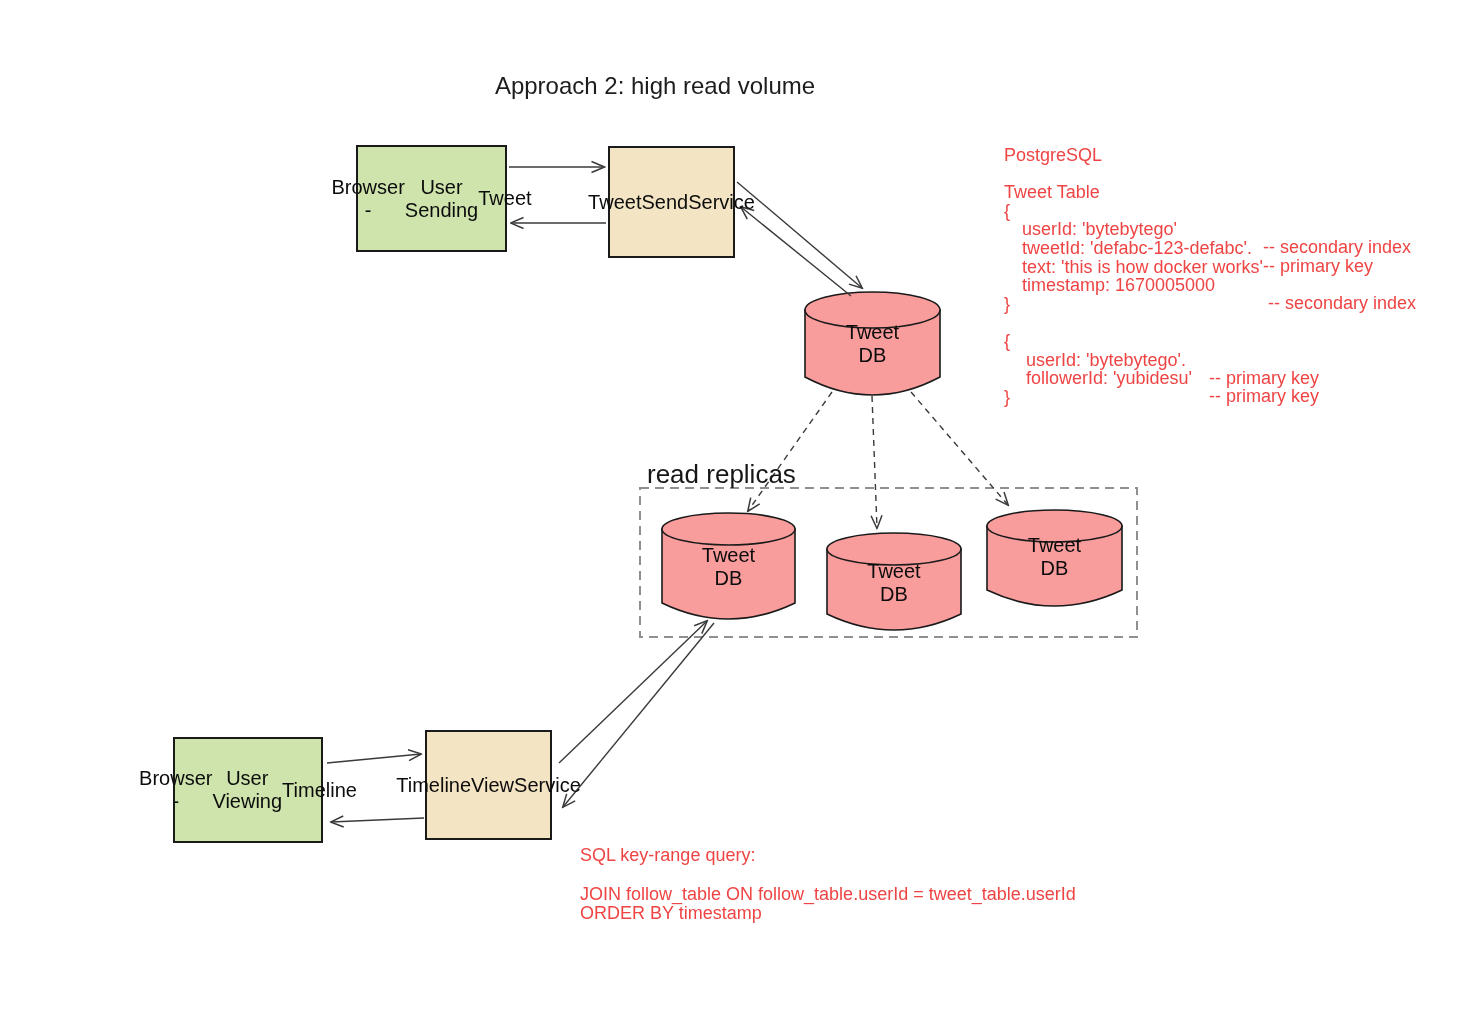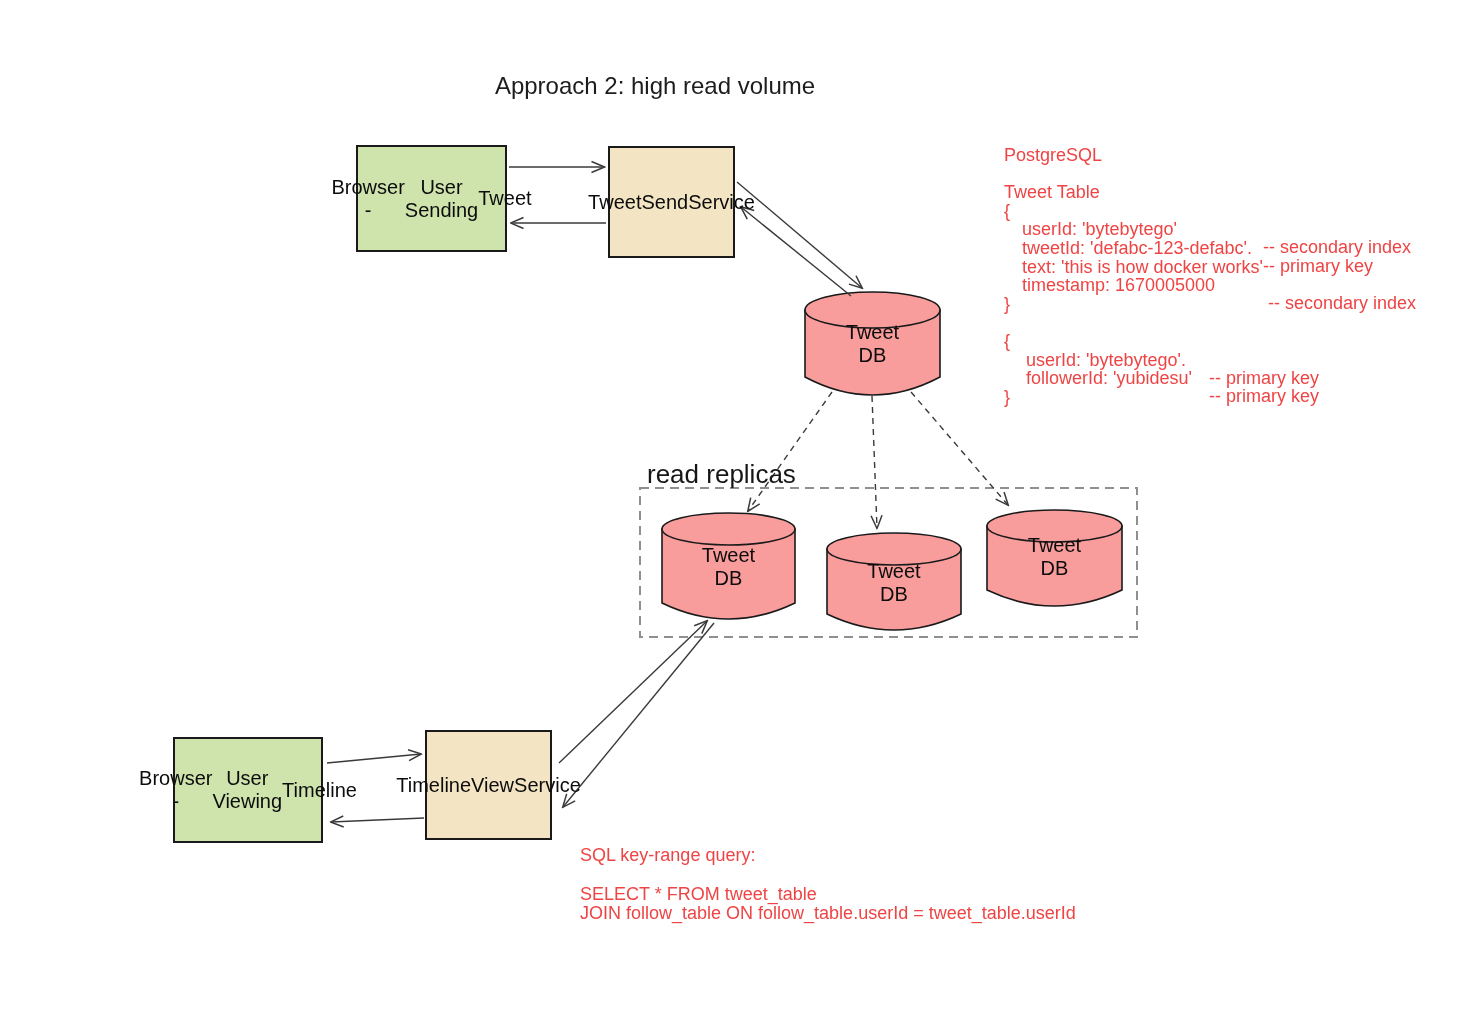--- a/index.html
+++ b/index.html
@@ -172,17 +172,17 @@
     <div class="ln f2">
       <span>followerId: 'yubidesu'</span>
       <span class="cmt cx2">-- primary key</span>
     </div>
     <div class="ln">}</div>
   </div>
 
   <div class="abs codeblock sqlb">
     <div class="ln">SQL key-range query:</div>
     <div class="sp"></div>
-    <div class="ln">SELECT * FROM tweet_table</div>
     <div class="ln">JOIN follow_table ON follow_table.userId = tweet_table.userId</div>
+    <div class="ln">ORDER BY timestamp</div>
   </div>
 
 </div>
 
 </body></html>

